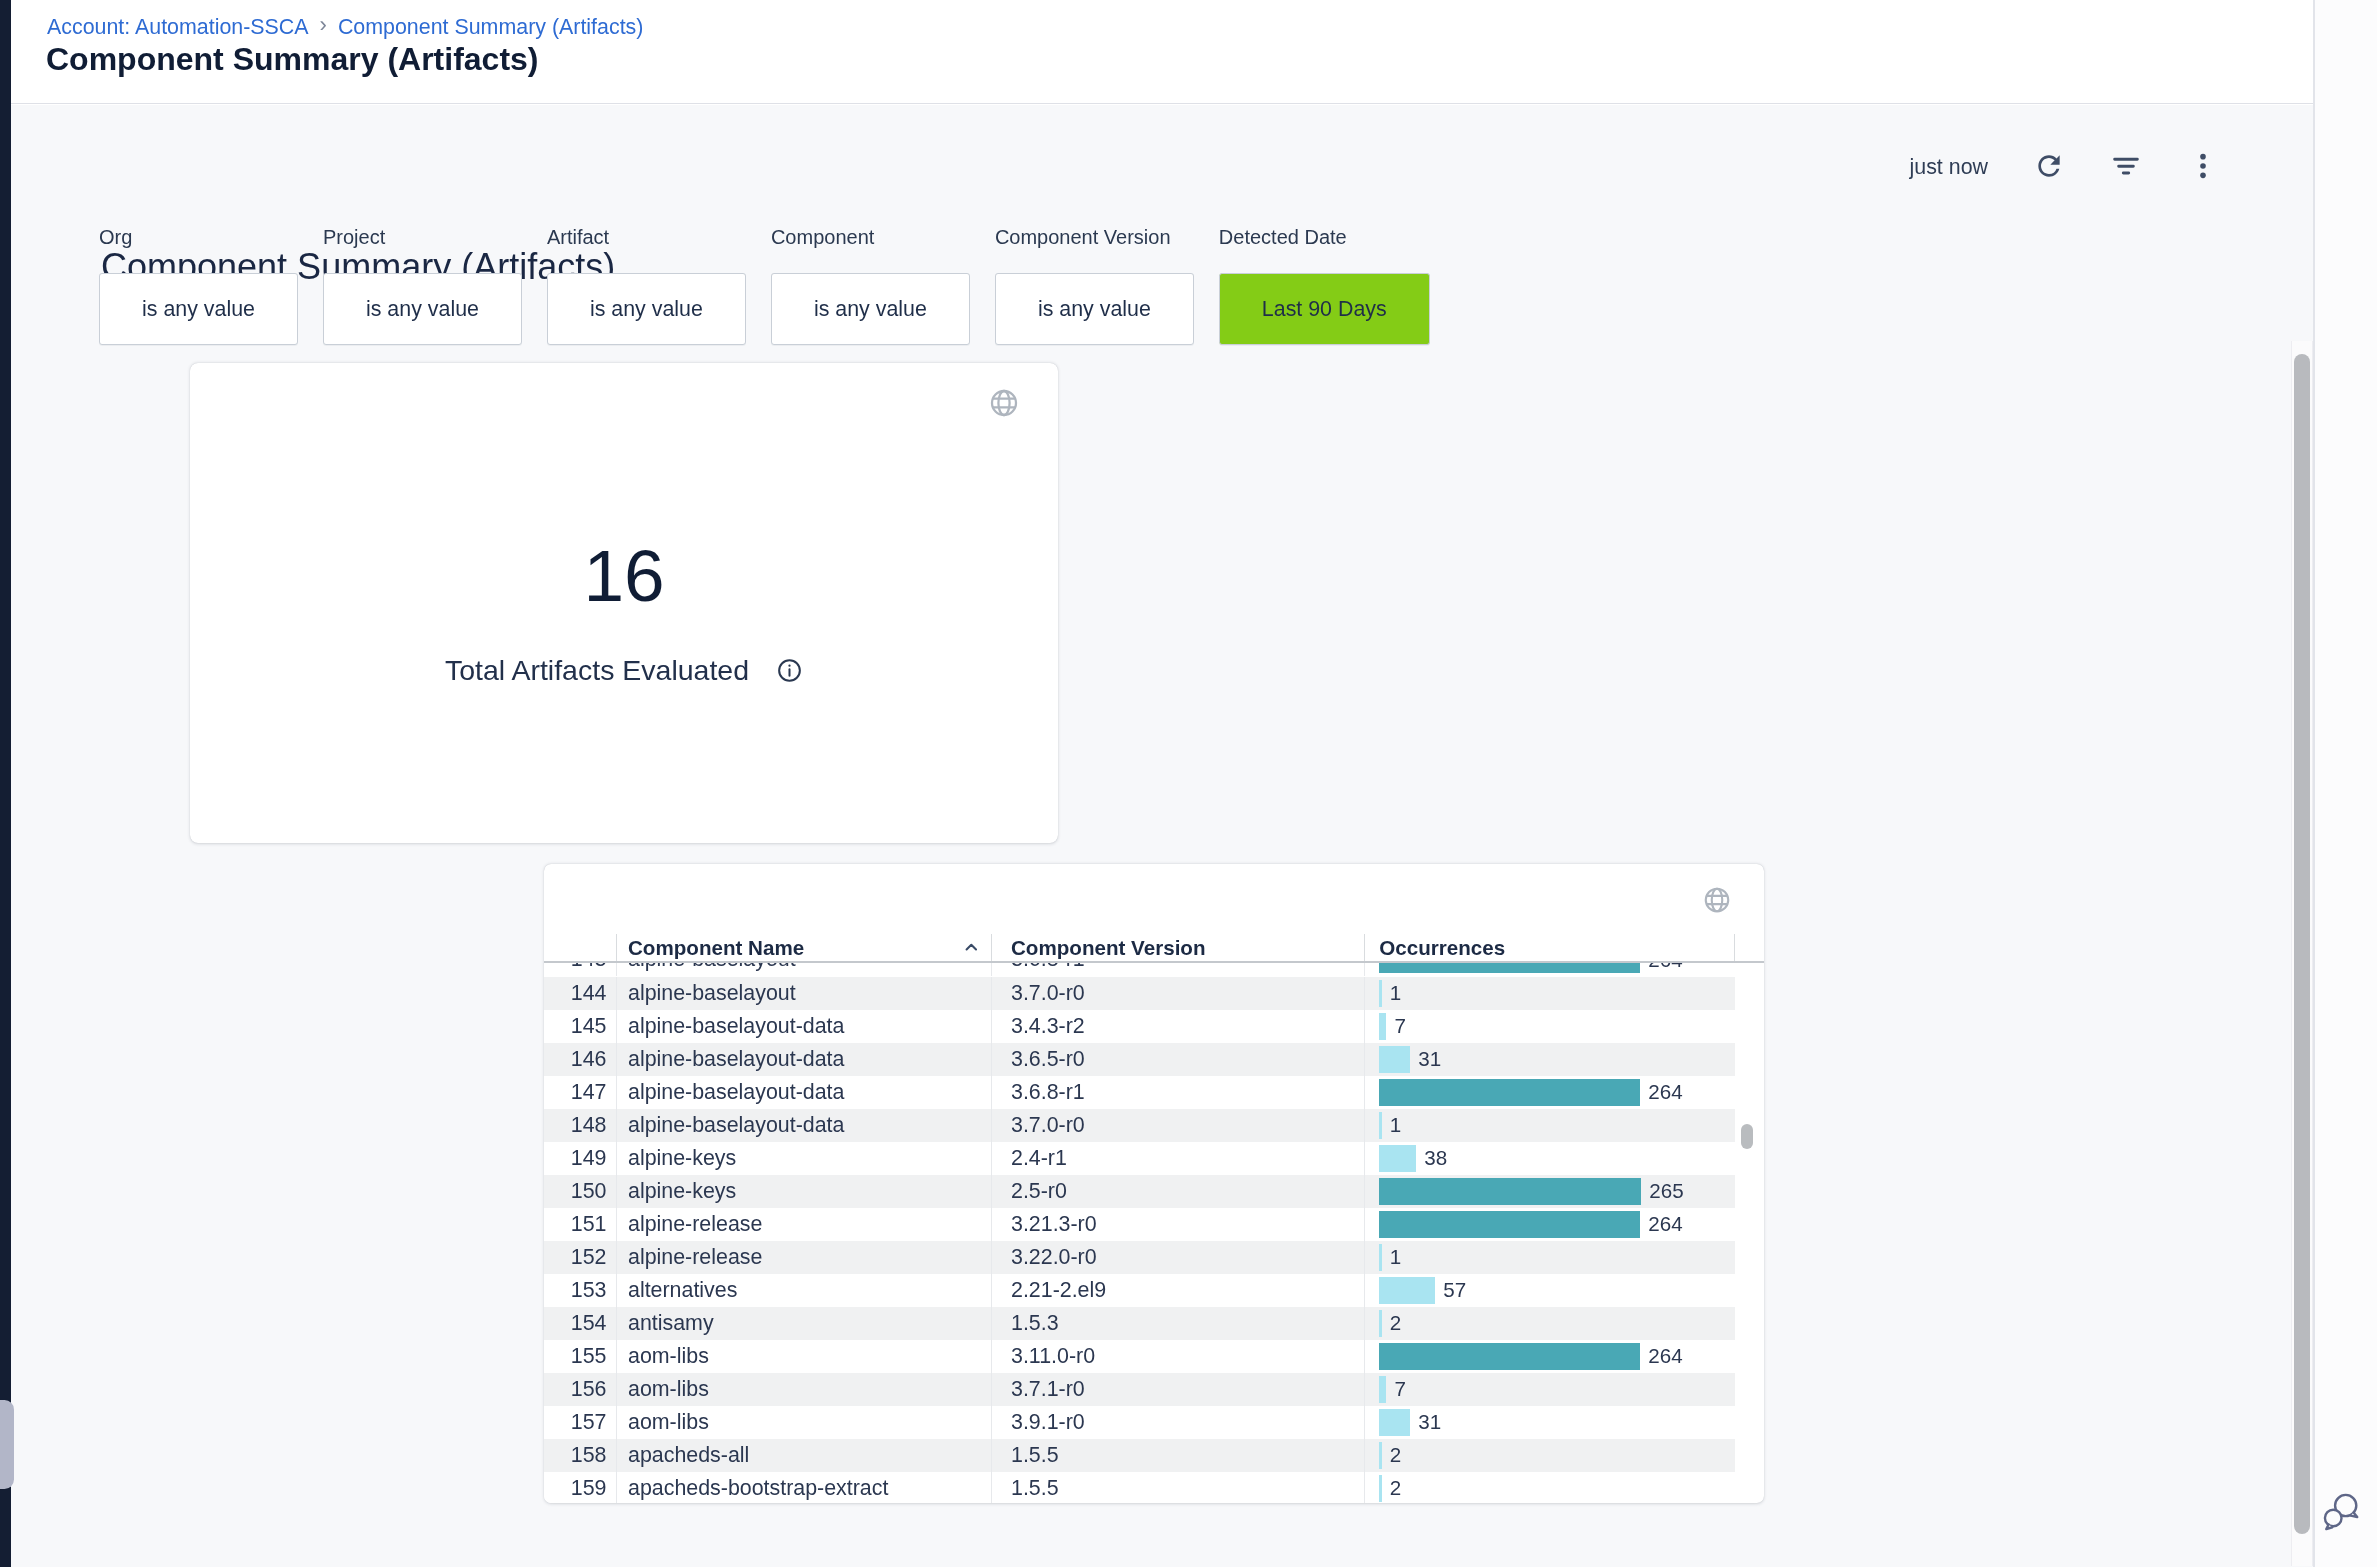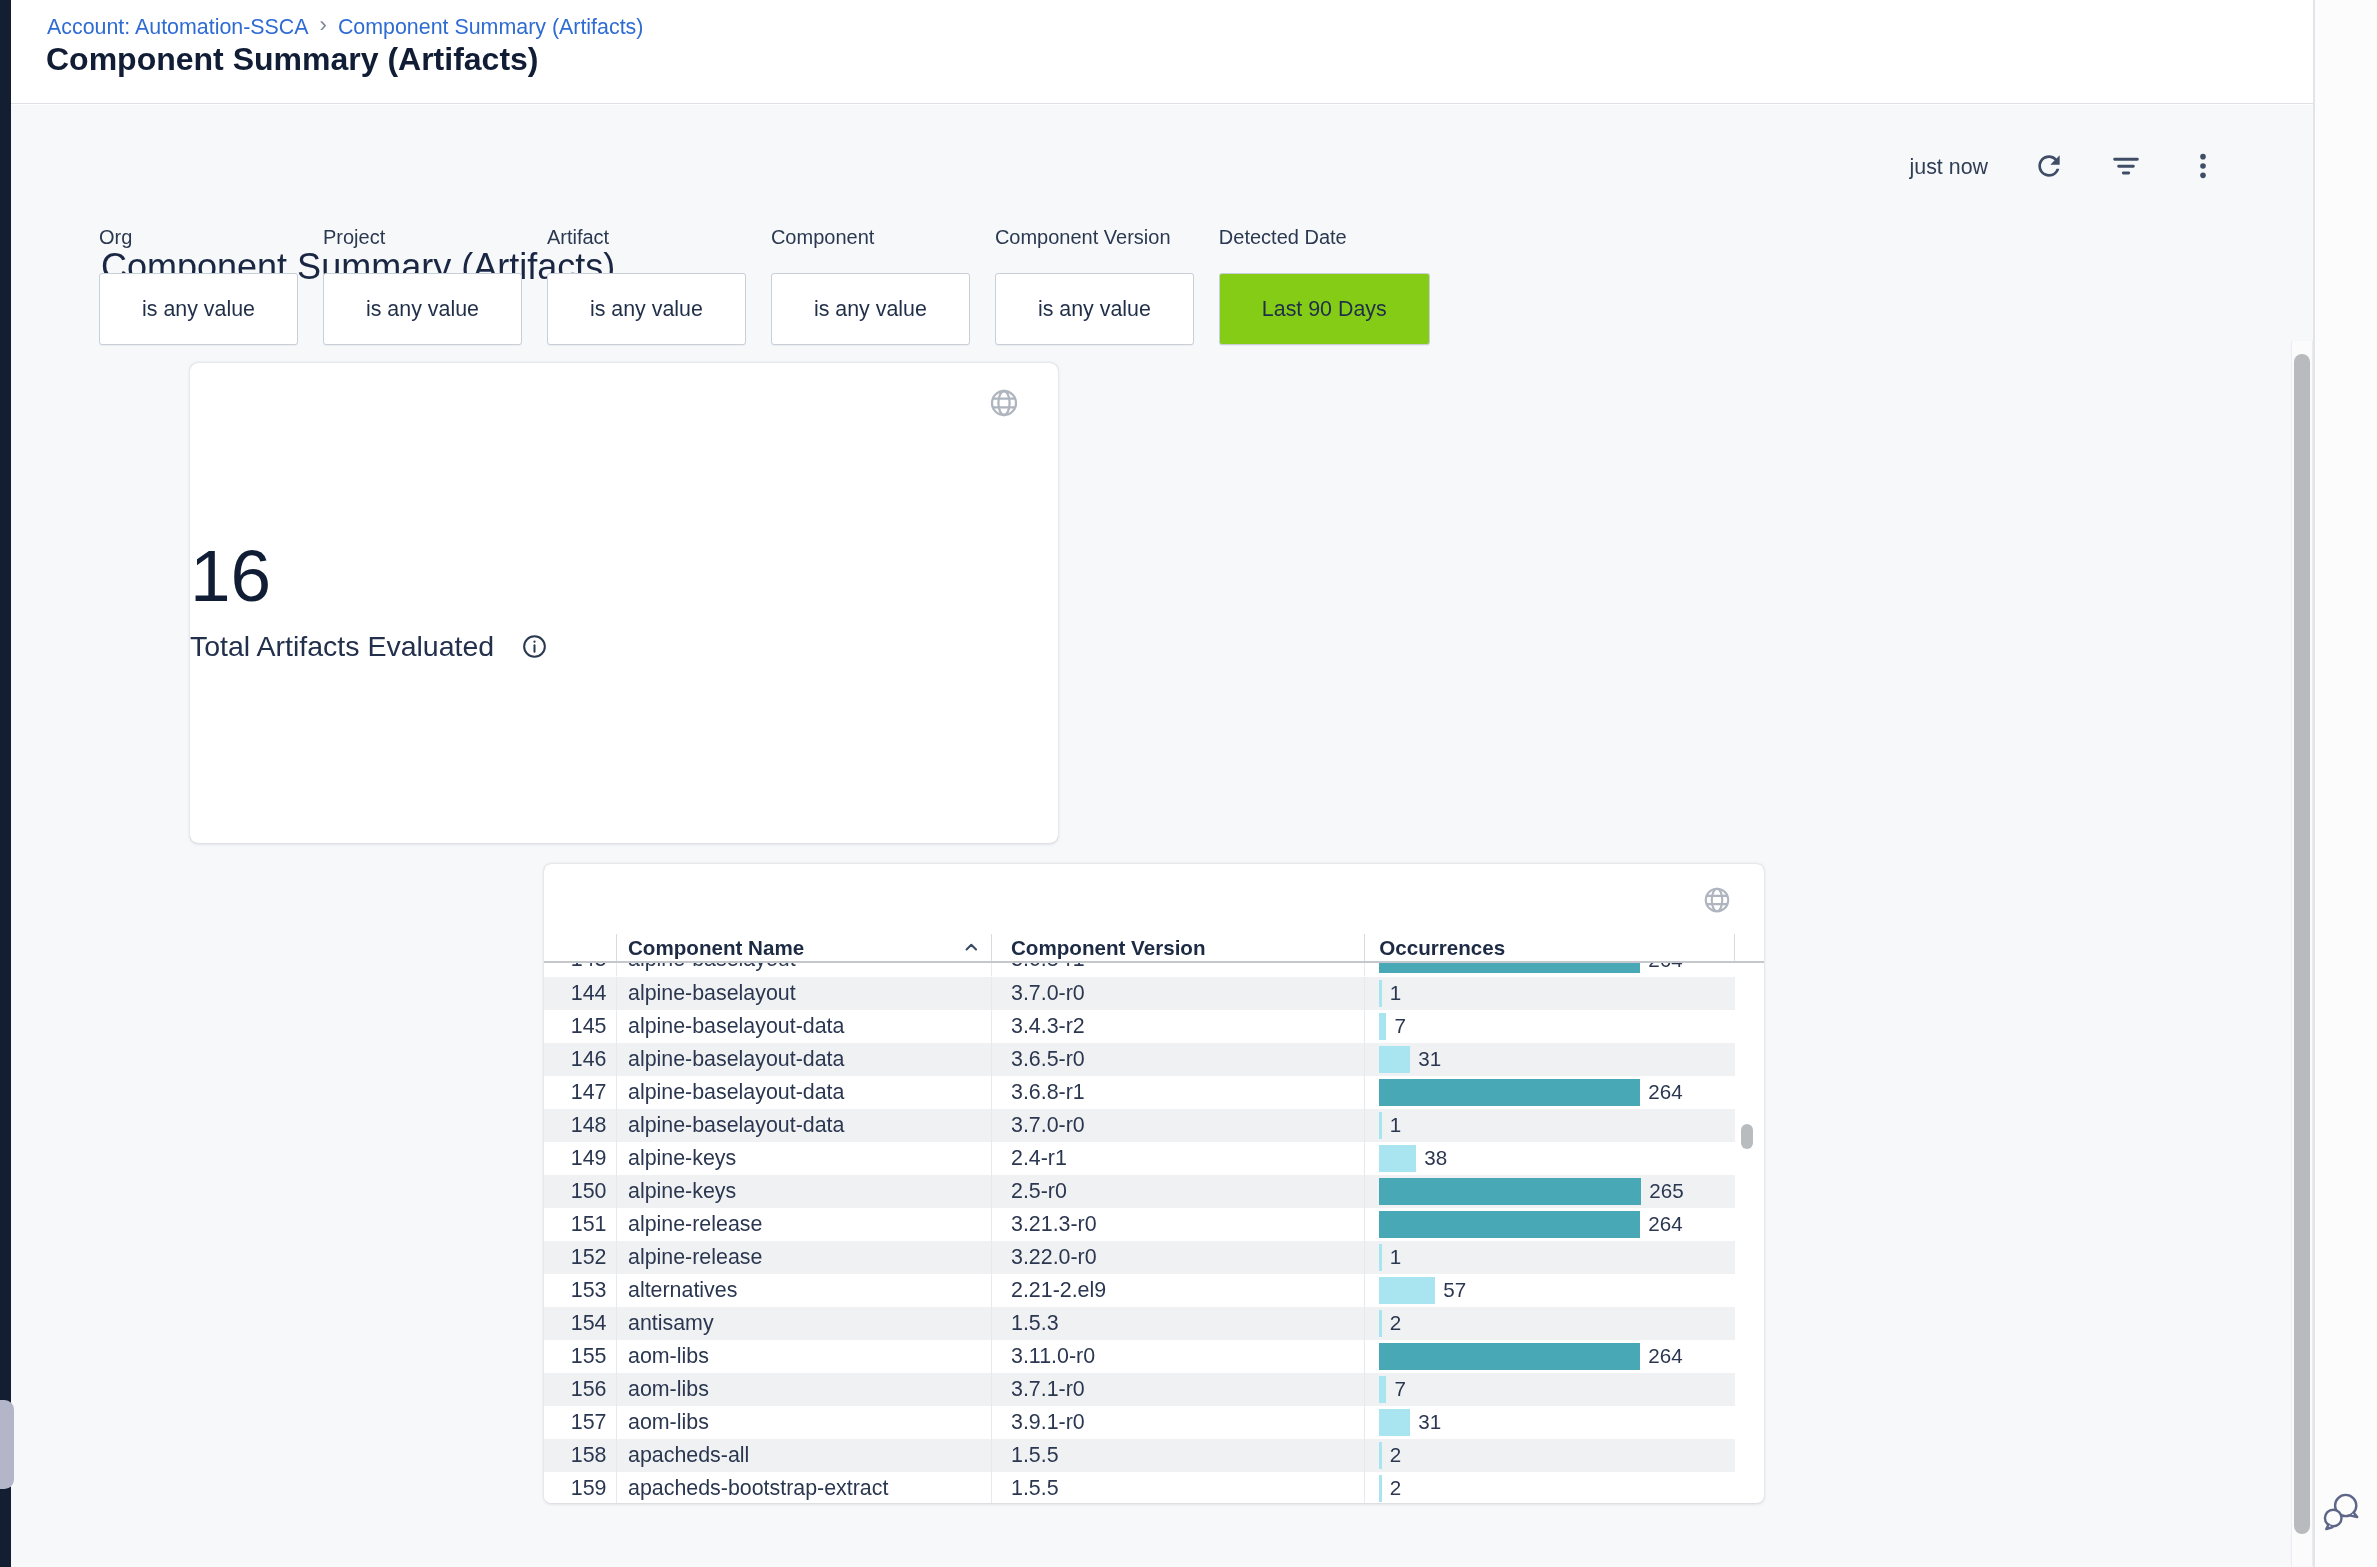--- a/index.html
+++ b/index.html
@@ -44,23 +44,23 @@
     display:flex;align-items:center;justify-content:center;box-shadow:0 0.8px 0.8px rgba(20,30,50,.05);}
   .chip.active{background:#84cc16;}
 
   
   .stat-card{position:absolute;width:868px;height:480px;background:#ffffff;border-radius:8px;
     box-shadow:0 0.8px 3.2px rgba(25,35,55,.16),0 0 0.8px rgba(25,35,55,.2);}
   #stat-card-1{left:179px;top:258px;}
   #stat-card-2{left:1240px;top:258px;}
   .card-globe{position:absolute;top:24px;right:38px;color:#aeb5be;}
   .card-globe svg{width:32px;height:32px;}
-  .stat-inner{position:absolute;left:0;top:173px;width:100%;display:flex;flex-direction:column;}
+  .stat-inner{position:absolute;left:0;top:173px;width:100%;display:flex;flex-direction:column;align-items:center;}
   .stat-value{font-size:73px;font-weight:500;color:#101d35;line-height:1.1;}
-  .stat-label-row{margin-top:14px;display:flex;align-items:center;gap:27px;font-size:28.5px;color:#22304b;}
+  .stat-label-row{margin-top:38px;display:flex;align-items:center;gap:27px;font-size:28.5px;color:#22304b;}
   .info-icon{color:#2a3850;display:inline-flex;}
   .info-icon svg{width:27px;height:27px;}
 
   
   #table-card{position:absolute;left:533px;top:759px;width:1220px;height:639px;background:#ffffff;
     border-radius:7.1px;box-shadow:0 0.8px 3.2px rgba(25,35,55,.16),0 0 0.8px rgba(25,35,55,.2);overflow:hidden;}
   #tc-title-row{position:absolute;left:0;top:19px;width:100%;display:flex;justify-content:center;
     align-items:center;gap:12.7px;font-size:29px;font-weight:500;color:#1b2946;}
   #tc-globe{position:absolute;top:20.6px;right:32px;color:#aeb5be;}
   #tc-globe svg{width:30px;height:30px;}

